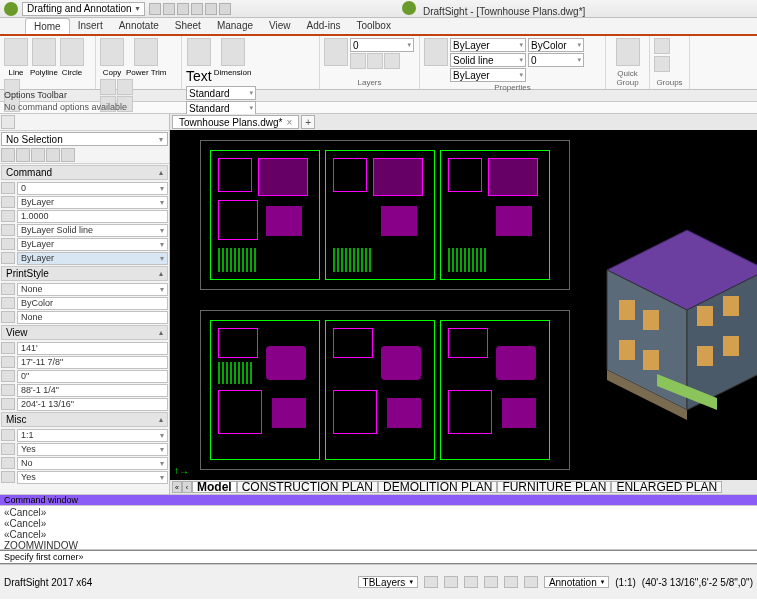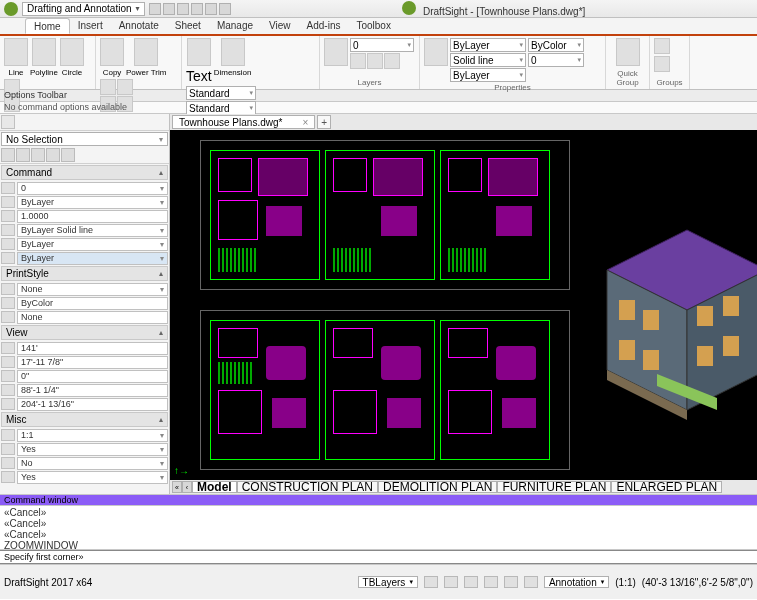--- a/index.html
+++ b/index.html
@@ -35,21 +35,21 @@
 .pal-icons span { width: 14px; height: 14px; background: #ddd; border: 1px solid #bbb; }
 .pal-section { background: #e4e4e4; border: 1px solid #c8c8c8; margin: 1px; padding: 1px 4px; font-size: 9px; display: flex; justify-content: space-between; align-items: center; }
 .pal-section::after { content: "▴"; font-size: 8px; color: #666; }
 .pal-row { display: flex; align-items: center; margin: 0 1px; height: 14px; }
 .pal-row .pi { width: 14px; height: 12px; background: #e0e0e0; border: 1px solid #c0c0c0; margin-right: 2px; flex-shrink: 0; }
 .pal-row .pv { flex: 1; background: #fff; border: 1px solid #c0c0c0; height: 13px; font-size: 9px; padding: 0 3px; display: flex; align-items: center; justify-content: space-between; color: #333; }
 .pal-row .pv.dd::after { content: "▾"; font-size: 8px; color: #888; }
 .pal-row .pv.hl { background: #d8e6f4; }
 .canvas-wrap { flex: 1; display: flex; flex-direction: column; background: #000; position: relative; }
 .doc-tabs { height: 16px; background: #e8e8e8; display: flex; align-items: center; padding: 0 2px; gap: 2px; }
-.doc-tab { background: #fff; border: 1px solid #b0b0b0; padding: 0 6px; height: 14px; display: flex; align-items: center; font-size: 9px; gap: 20px; }
+.doc-tab { background: #fff; border: 1px solid #b0b0b0; padding: 0 6px; height: 14px; display: flex; align-items: center; font-size: 9px; gap: 4px; }
 .doc-tab .x { color: #888; }
 .doc-add { width: 14px; height: 14px; border: 1px solid #b0b0b0; background: #f8f8f8; display: flex; align-items: center; justify-content: center; font-size: 10px; color: #555; }
 .canvas { flex: 1; background: #000; position: relative; overflow: hidden; }
 .sheet-tabs { height: 14px; background: #e8e8e8; display: flex; align-items: center; padding: 0 2px; gap: 0; }
 .sheet-nav { width: 10px; height: 12px; background: #d8d8d8; border: 1px solid #b0b0b0; font-size: 7px; display: flex; align-items: center; justify-content: center; }
 .sheet-tab { background: #f8f8f8; border: 1px solid #b0b0b0; padding: 0 4px; height: 12px; font-size: 12px; display: flex; align-items: center; }
 .sheet-tab.active { background: #fff; font-weight: bold; }
 .cmd-hdr { height: 12px; background: #8b5cf6; border-top: 1px solid #c8c8c8; border-bottom: 1px solid #c8c8c8; font-size: 9px; padding: 0 4px; }
 .cmd-body { height: 44px; background: #fff; border-bottom: 1px solid #c8c8c8; font-size: 9px; padding: 1px 4px; line-height: 11px; color: #333; }
 .cmd-input { height: 14px; background: #fff; border-top: 1px solid #888; border-bottom: 1px solid #888; font-size: 9px; padding: 0 4px; display: flex; align-items: center; }

